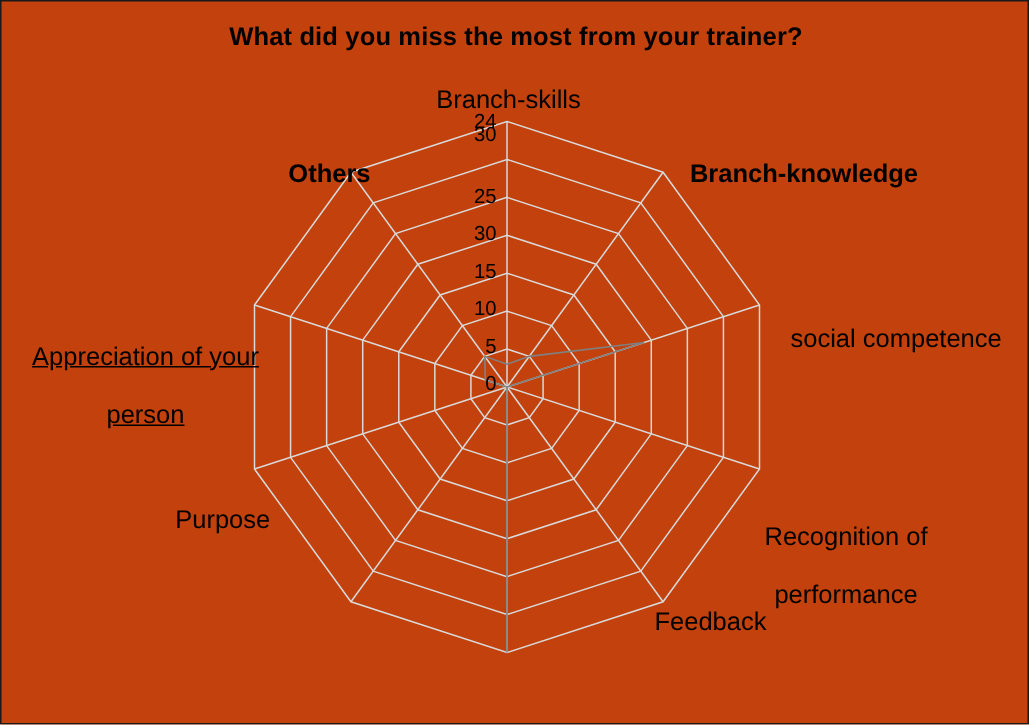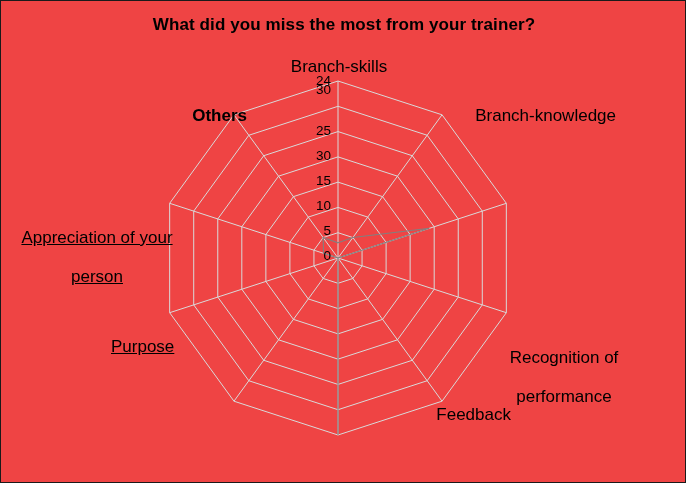--- a/index.html
+++ b/index.html
@@ -7,21 +7,21 @@
     padding: 0;
     background: #ffffff;
   }
   body {
     font-family: "Liberation Sans", sans-serif;
   }
   #chart-frame {
     position: relative;
     width: 686px;
     height: 483px;
-    background: #ef4444;
+    background: #c2410c;
     border: 1px solid #1a1a1a;
     box-sizing: border-box;
     overflow: hidden;
   }
   #chart-title {
     position: absolute;
     left: 0;
     top: 14px;
     width: 686px;
     text-align: center;
@@ -88,32 +88,33 @@
   <div class="tick-label" style="left:300px; top:81px;">30</div>
   <div class="tick-label" style="left:300px; top:122px;">25</div>
   <div class="tick-label" style="left:300px; top:147px;">30</div>
   <div class="tick-label" style="left:300px; top:172px;">15</div>
   <div class="tick-label" style="left:300px; top:197px;">10</div>
   <div class="tick-label" style="left:300px; top:222px;">5</div>
   <div class="tick-label" style="left:300px; top:247px;">0</div>
 
   <div class="axis-label" style="left:288px; top:56px; text-align:center; width:100px;">Branch-skills</div>
 
-  <div class="axis-label" style="left:455px; top:105px; text-align:right; width:160px;">Branch-knowledge</div>
+  <div class="axis-label" style="left:455px; top:105px; text-align:center; width:160px;font-weight:bold;">Branch-knowledge</div>
 
+  <div class="axis-label" style="left:526px; top:215px; text-align:left; width:160px;">social competence</div>
 
   <div class="axis-label" style="left:498px; top:327px; text-align:center; width:130px;">
     <span>Recognition of</span><br>
     <span>performance</span>
   </div>
 
   <div class="axis-label" style="left:400px; top:404px; text-align:right; width:110px;">Feedback</div>
 
 
-  <div class="axis-label" style="left:110px; top:336px; text-align:left; width:75px;text-decoration:underline;">Purpose</div>
+  <div class="axis-label" style="left:110px; top:336px; text-align:center; width:75px;">Purpose</div>
 
   <div class="axis-label" style="left:16px; top:207px; text-align:center; width:160px;text-decoration:underline;">
     <span>Appreciation of your</span><br>
     <span>person</span>
   </div>
 
   <div class="axis-label" style="left:156px; top:105px; text-align:right; width:90px;font-weight:bold;">Others</div>
 
 </div>
 

